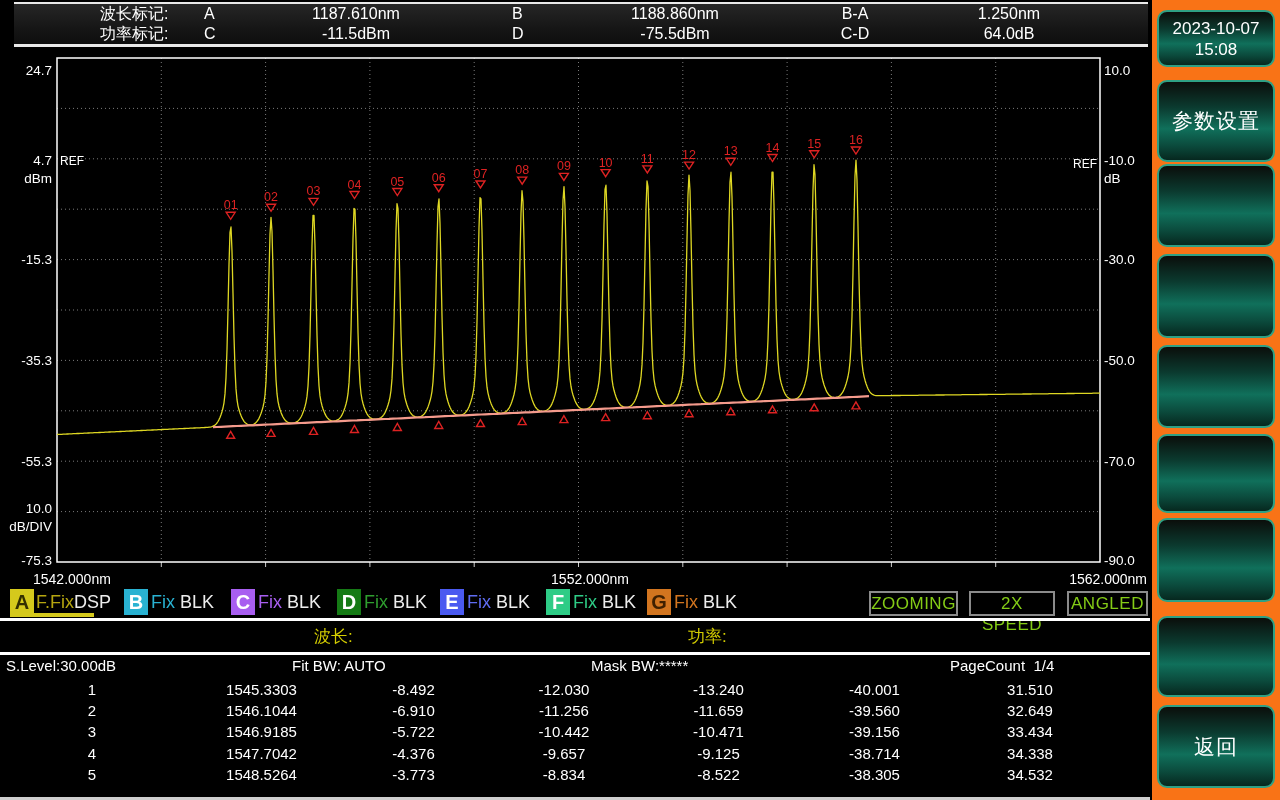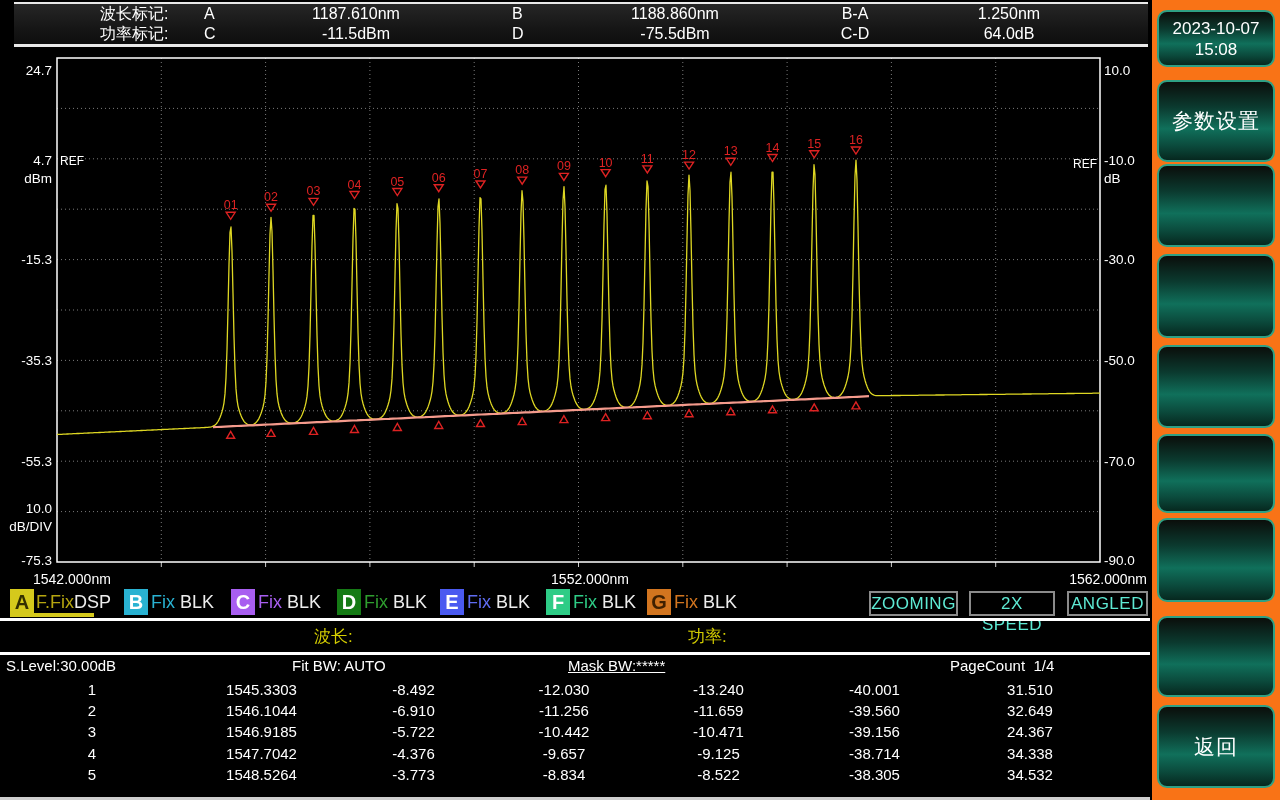--- a/index.html
+++ b/index.html
@@ -26,39 +26,39 @@
   
   .trace-bar{position:absolute;left:0;top:589px;width:1155px;height:30px;}
   .trace-group{position:absolute;top:0;height:26px;display:flex;align-items:center;}
   .trace-letter{display:inline-block;width:24px;height:26px;line-height:26px;text-align:center;
     font-size:20px;font-weight:bold;}
   .trace-mode{font-size:18px;margin-left:3px;}
   .trace-status{font-size:18px;color:#ededed;margin-left:5px;}
   .trace-underline{position:absolute;left:0;top:24px;width:84px;height:4px;}
 
   
-  .flag-box{position:absolute;top:591px;height:21px;border:2px solid #8b8b8b;color:#5eead4;
+  .flag-box{position:absolute;top:591px;height:21px;border:2px solid #8b8b8b;color:#84cc16;
     font-size:17px;line-height:21px;text-align:center;letter-spacing:.5px;}
 
   
   .sep{position:absolute;left:0;width:1150px;background:#fff;}
   .sep1{top:618px;height:3px;}
   .sep2{top:652px;height:3px;}
   .sep-bottom{top:797px;height:3px;background:#cfcfcf;}
 
   
   .analysis-row{position:absolute;left:0;top:625px;width:1150px;height:24px;}
   .analysis-row span{position:absolute;font-size:17px;color:#d3cc00;}
   .al-wl{left:314px;}
   .al-pw{left:688px;}
   .info-row{position:absolute;left:0;top:657px;width:1150px;height:18px;font-size:15px;}
   .info-row span{position:absolute;white-space:pre;}
   .i-slevel{left:6px;}
   .i-fit{left:292px;}
-  .i-mask{left:568px;text-decoration:underline;}
+  .i-mask{left:591px;}
   .i-page{left:950px;}
 
   
   .peak-table{position:absolute;left:0;top:679px;width:1110px;}
   .pt-row{display:grid;grid-template-columns:184px 155px 149px 152px 157px 155px 156px;
     height:21px;line-height:21px;font-size:15px;text-align:center;}
   .pt-row.data{height:21.2px;}
 
   
   .sidebar{position:absolute;left:1152px;top:0;width:128px;height:800px;background:#f97316;}
@@ -277,21 +277,21 @@
         <span>-39.560</span>
         <span>32.649</span>
       </div>
       <div class="pt-row data">
         <span>3</span>
         <span>1546.9185</span>
         <span>-5.722</span>
         <span>-10.442</span>
         <span>-10.471</span>
         <span>-39.156</span>
-        <span>24.367</span>
+        <span>33.434</span>
       </div>
       <div class="pt-row data">
         <span>4</span>
         <span>1547.7042</span>
         <span>-4.376</span>
         <span>-9.657</span>
         <span>-9.125</span>
         <span>-38.714</span>
         <span>34.338</span>
       </div>

